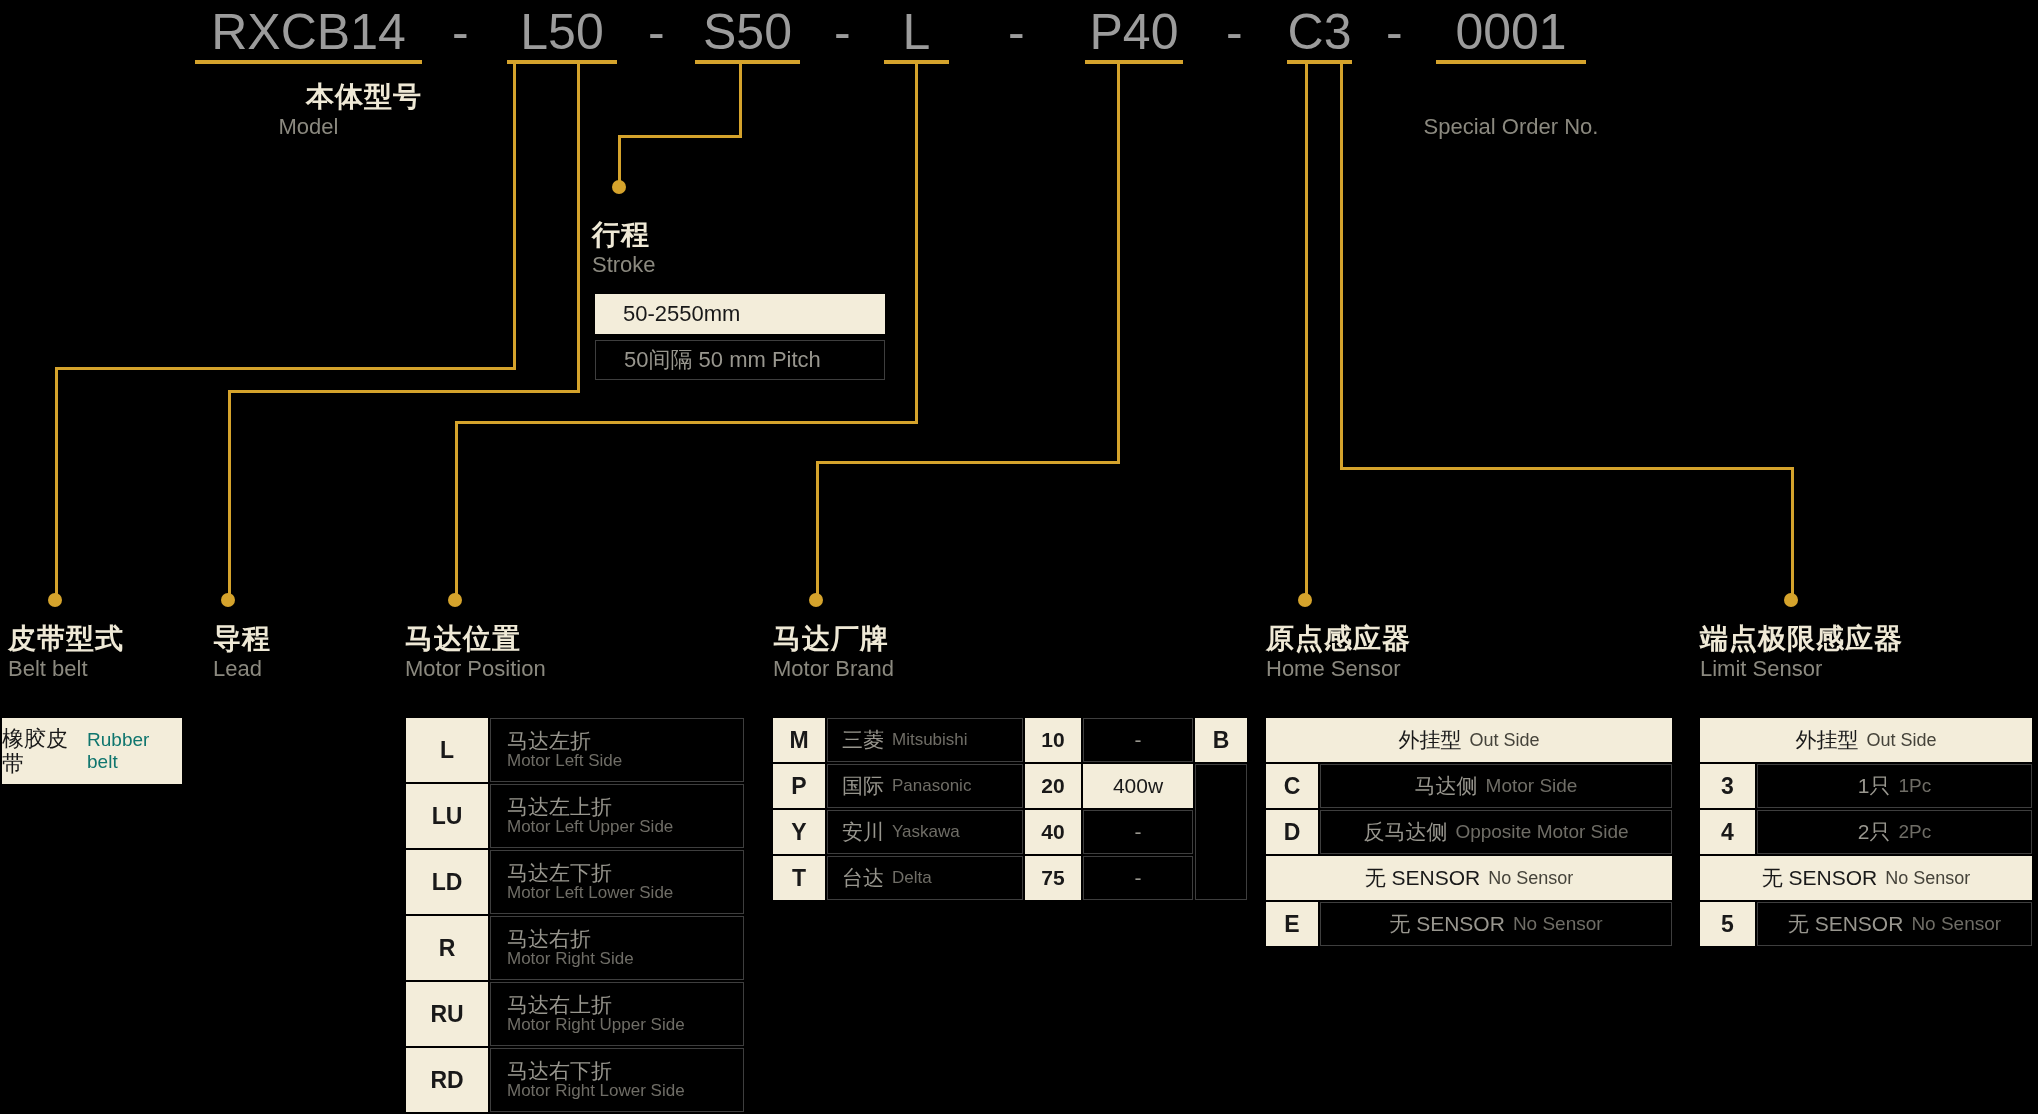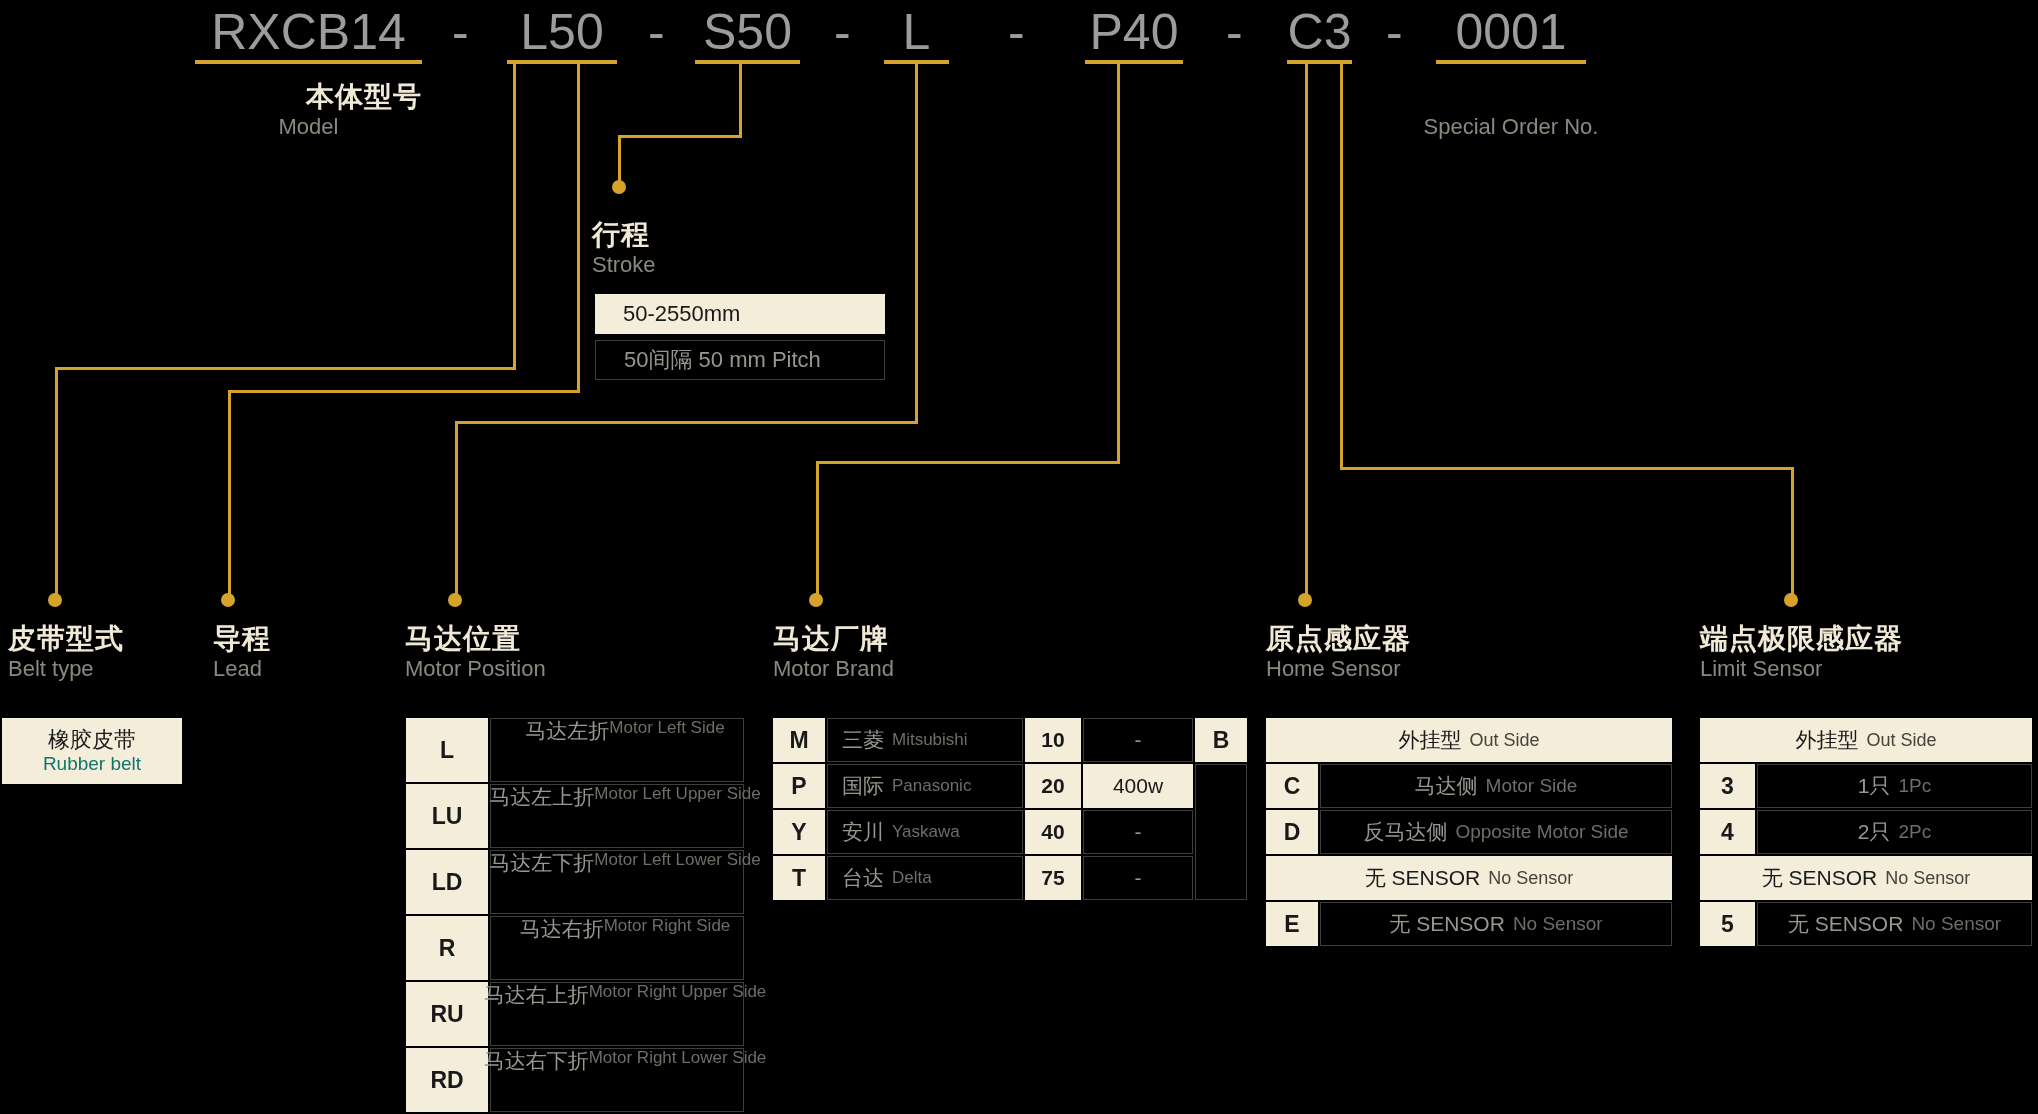--- a/index.html
+++ b/index.html
@@ -30,41 +30,41 @@
   
   .v{position:absolute;width:3px;background:var(--gold);}
   .h{position:absolute;height:3px;background:var(--gold);}
   .dot{position:absolute;width:14px;height:14px;border-radius:50%;background:var(--gold);}
   
   .sec-zh{position:absolute;color:var(--label-cream);font-size:28px;font-weight:bold;letter-spacing:1px;white-space:nowrap;}
   .sec-en{position:absolute;color:var(--label-gray);font-size:22px;white-space:nowrap;}
   
   .cream-box{
     position:absolute;background:var(--cream);color:var(--ink);
-    display:flex;flex-direction:column;align-items:center;justify-content:center;line-height:1.15;
+    display:flex;flex-direction:row;align-items:center;justify-content:center;line-height:1.15;
   }
   .cream-box .l1{font-size:22px;}
   .cream-box .l2{font-size:19px;color:#0f766e;}
   .stroke-box-dark{
     position:absolute;background:#000;border:1px solid var(--dark-border);color:var(--zh-gray);
     display:flex;align-items:center;box-sizing:border-box;padding-left:28px;font-size:22px;white-space:nowrap;
   }
   .stroke-box-cream{
     position:absolute;background:var(--cream);color:var(--ink);
     display:flex;align-items:center;box-sizing:border-box;padding-left:28px;font-size:22px;white-space:nowrap;
   }
   
   .tbl{position:absolute;display:grid;gap:2px;}
   .tbl-mp{left:406px;top:718px;grid-template-columns:82px 254px;grid-auto-rows:64px;}
   .tbl-mb{left:773px;top:718px;grid-template-columns:52px 196px 56px 110px 52px;grid-auto-rows:44px;}
   .tbl-hs{left:1266px;top:718px;grid-template-columns:52px 352px;grid-auto-rows:44px;}
   .tbl-ls{left:1700px;top:718px;grid-template-columns:55px 275px;grid-auto-rows:44px;}
   .c-cream{background:var(--cream);color:var(--ink);display:flex;align-items:center;justify-content:center;font-size:23px;font-weight:600;}
   .c-dark{background:#000;border:1px solid var(--dark-border);box-sizing:border-box;display:flex;align-items:center;}
-  .c-dark.stack{flex-direction:row;align-items:flex-start;justify-content:center;padding-left:16px;line-height:1.1;}
+  .c-dark.stack{flex-direction:column;align-items:flex-start;justify-content:center;padding-left:16px;line-height:1.1;}
   .c-dark.inline{padding-left:14px;gap:8px;}
   .c-dark.center{justify-content:center;gap:8px;}
   .zh{font-size:21px;color:var(--zh-gray);white-space:nowrap;}
   .en{font-size:17px;color:var(--en-gray);white-space:nowrap;}
   .band{background:var(--cream);grid-column:1 / -1;display:flex;align-items:center;justify-content:center;gap:8px;}
   .band .bzh{font-size:21px;color:var(--ink);white-space:nowrap;}
   .band .ben{font-size:18px;color:#45433a;white-space:nowrap;}
   .mb-empty{grid-column:5;grid-row:2 / span 3;}
 </style>
 </head>
@@ -122,21 +122,21 @@
   <div class="h" style="left:1340px;top:467px;width:454px"></div>
   <div class="v" style="left:1791px;top:467px;height:131px"></div>
   <div class="dot" style="left:1784px;top:593px"></div>
 
   <div class="sec-zh" style="left:592px;top:216px">行程</div>
   <div class="sec-en" style="left:592px;top:252px">Stroke</div>
   <div class="stroke-box-cream" style="left:595px;top:294px;width:290px;height:40px">50-2550mm</div>
   <div class="stroke-box-dark" style="left:595px;top:340px;width:290px;height:40px">50间隔 50 mm Pitch</div>
 
   <div class="sec-zh" style="left:8px;top:620px">皮带型式</div>
-  <div class="sec-en" style="left:8px;top:656px">Belt type</div>
+  <div class="sec-en" style="left:8px;top:656px">Belt belt</div>
 
   <div class="sec-zh" style="left:213px;top:620px">导程</div>
   <div class="sec-en" style="left:213px;top:656px">Lead</div>
 
   <div class="sec-zh" style="left:405px;top:620px">马达位置</div>
   <div class="sec-en" style="left:405px;top:656px">Motor Position</div>
 
   <div class="sec-zh" style="left:773px;top:620px">马达厂牌</div>
   <div class="sec-en" style="left:773px;top:656px">Motor Brand</div>
 

